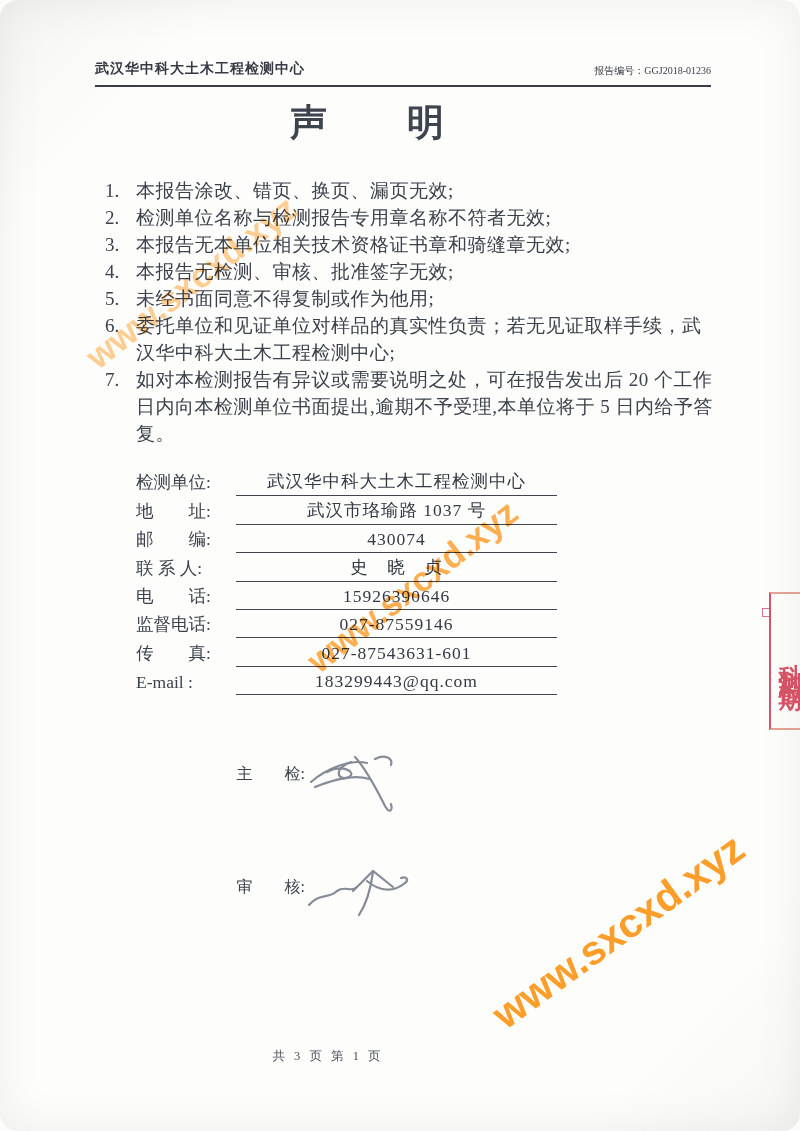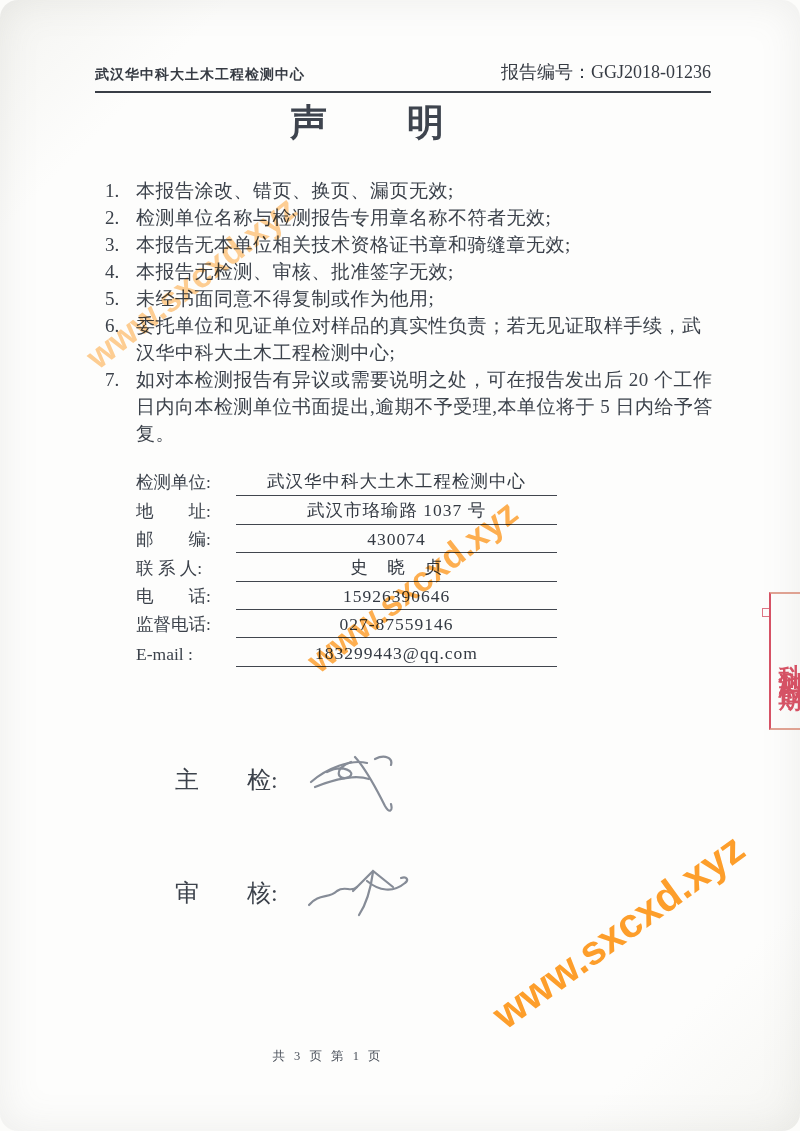--- a/index.html
+++ b/index.html
@@ -17,21 +17,21 @@
     box-shadow:inset 0 0 40px rgba(120,120,115,.12);
     border-radius:18px;
   }
   
   .header {
     position:absolute; left:95px; top:60px; width:616px;
     display:flex; justify-content:space-between; align-items:flex-end;
     border-bottom:2px solid #393e46; padding-bottom:7px;
   }
   .org-name { font-size:14px; font-weight:bold; letter-spacing:1px; color:#363b43; }
-  .report-no { font-size:18px; color:#363b43; }
+  .report-no { font-size:10px; color:#363b43; }
   
   .doc-title {
     position:absolute; left:0; top:98px; width:736px;
     text-align:center; font-size:37px; font-weight:bold;
     color:#3e444e; letter-spacing:2px;
   }
   
   .decl-list { position:absolute; left:105px; top:177px; width:615px; }
   .decl-item { display:flex; font-size:19px; line-height:27px; color:#3c424b; }
   .decl-num { width:31px; flex:0 0 31px; }
@@ -43,21 +43,21 @@
   .contact-value {
     flex:1; text-align:center; font-size:17.5px; color:#343a43;
     border-bottom:1.6px solid #41464e; padding-bottom:2px; letter-spacing:1px;
   }
   
   .sign-block { position:absolute; left:175px; top:735px; width:420px; }
   .sign-row { display:flex; align-items:flex-start; }
   .sign-row.r1 { margin-top:15px; }
   .sign-row.r2 { margin-top:43px; }
   .sign-row.r3 { margin-top:32px; }
-  .sign-label { font-size:24px; color:#3c424b; width:130px; flex:0 0 130px; padding-top:14px; }
+  .sign-label { font-size:16px; color:#3c424b; width:130px; flex:0 0 130px; padding-top:14px;text-align:right; }
   .sig-svg { stroke:#868c97; fill:none; stroke-width:2.2; stroke-linecap:round; }
   
   .footer {
     position:absolute; left:0; top:1048px; width:656px;
     text-align:center; font-size:12.5px; letter-spacing:3px; color:#4a505a;
   }
   
   .wm {
     position:absolute; pointer-events:none;
     font-family:"Liberation Sans","DejaVu Sans",sans-serif;
@@ -144,20 +144,24 @@
       <span class="contact-label">联 系 人:</span>
       <span class="contact-value">史　晓　贞</span>
     </div>
     <div class="contact-row">
       <span class="contact-label">电　　话:</span>
       <span class="contact-value">15926390646</span>
     </div>
     <div class="contact-row">
       <span class="contact-label">监督电话:</span>
       <span class="contact-value">027-87559146</span>
+    </div>
+    <div class="contact-row">
+      <span class="contact-label">传　　真:</span>
+      <span class="contact-value">027-87543631-601</span>
     </div>
     <div class="contact-row">
       <span class="contact-label">E-mail :</span>
       <span class="contact-value">183299443@qq.com</span>
     </div>
   </div>
 
   <div class="sign-block">
     <div class="sign-row r1">
       <span class="sign-label">主　　检:</span>

